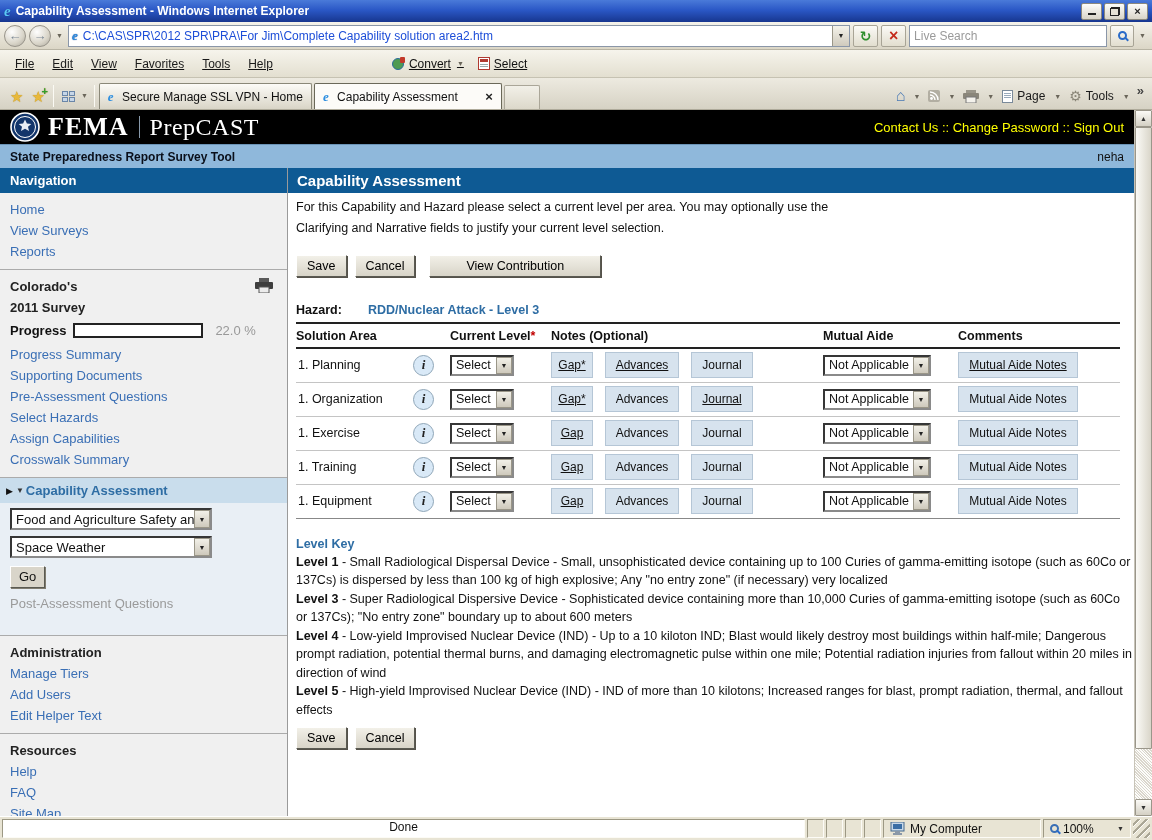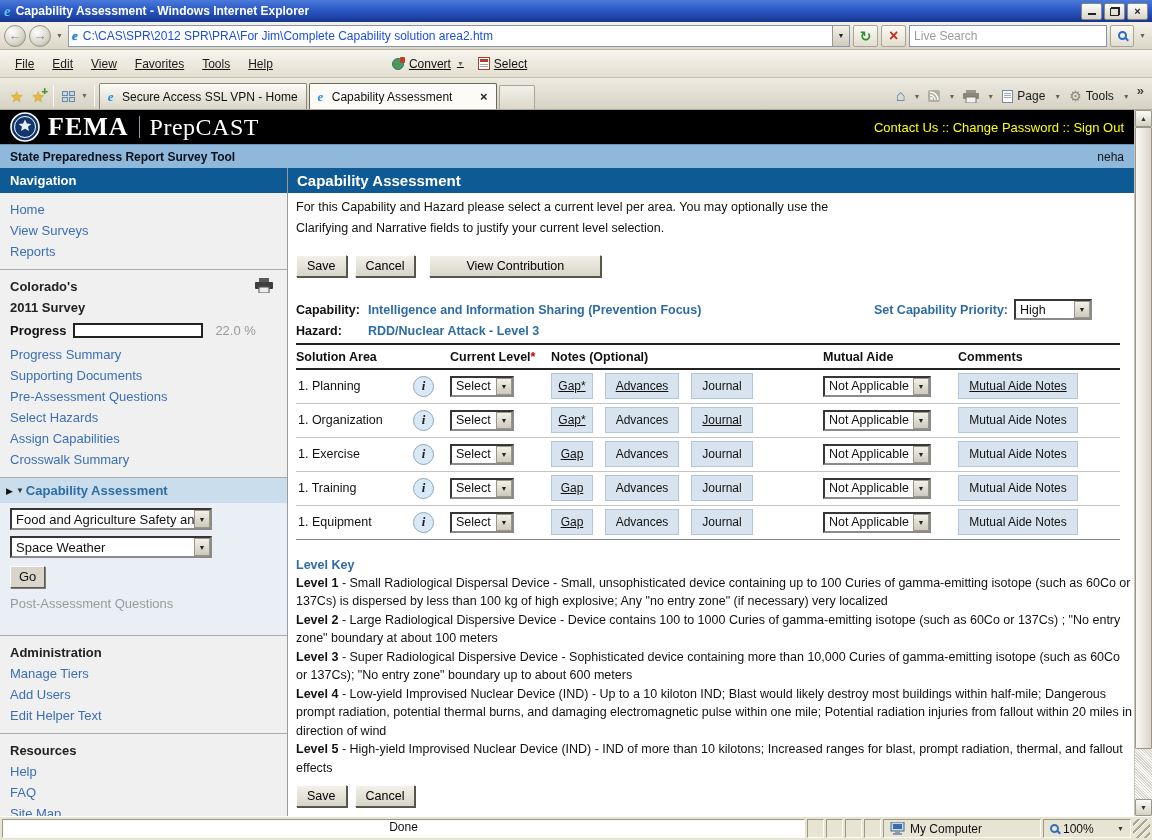--- a/index.html
+++ b/index.html
@@ -273,21 +273,21 @@
           <span></span>
           <span></span>
           <span></span>
           <span></span>
         </span>
       </span>
     <span class="tinycaret" style="align-self:center">▼</span>
     <span class="vsep"></span>
     <span class="tab">
       <span class="ie-e">e</span>&nbsp;
-      <span>Secure Access SSL VPN - Home</span>
+      <span>Secure Manage SSL VPN - Home</span>
     </span>
     <span class="tab active">
       <span class="ie-e">e</span>&nbsp;
       <span>Capability Assessment</span>
       <span class="tabclose">×</span>
     </span>
     <span class="tabstub"></span>
     <div class="tabright">
       <span class="tbicon">
           <span class="homeglyph">⌂</span>
@@ -424,31 +424,20 @@
             <p class="intro">For this Capability and Hazard please select a current level per area. You may optionally use the Clarifying and Narrative fields to justify your current level selection.</p>
 
             <div class="btnrow">
               <button class="xpbtn">Save</button>
               <button class="xpbtn">Cancel</button>
               <button class="xpbtn wide">View Contribution</button>
             </div>
 
             <div class="caprows">
               <div class="caprow">
-                <span class="caplabel">Capability:</span>
-                <a class="capval">Intelligence and Information Sharing (Prevention Focus)</a>
-                <span class="priogroup">
-                  <span class="priolabel">Set Capability Priority:</span>
-                  <span class="msel w74">
-                    <span class="mval">High</span>
-                    <span class="arw">▼</span>
-                  </span>
-                </span>
-              </div>
-              <div class="caprow">
                 <span class="caplabel">Hazard:</span>
                 <a class="capval">RDD/Nuclear Attack - Level 3</a>
               </div>
             </div>
 
             <table class="dtable">
               <colgroup>
                   <col style="width:154px">
                   <col style="width:101px">
                   <col style="width:272px">
@@ -584,21 +573,20 @@
                         <span class="arw">▼</span>
                       </span></td>
                   <td><button class="nb cm">Mutual Aide Notes</button></td>
                 </tr>
               </tbody>
             </table>
 
             <div class="levelkey lk">
               <div class="lktitle">Level Key</div>
               <p><b>Level 1</b> <span>- Small Radiological Dispersal Device - Small, unsophisticated device containing up to 100 Curies of gamma-emitting isotope (such as 60Co or 137Cs) is dispersed by less than 100 kg of high explosive; Any "no entry zone" (if necessary) very localized</span></p>
-              <p><b>Level 2</b> <span>- Large Radiological Dispersive Device - Device contains 100 to 1000 Curies of gamma-emitting isotope (such as 60Co or 137Cs) ; "No entry zone" boundary at about 100 meters</span></p>
               <p><b>Level 3</b> <span>- Super Radiological Dispersive Device - Sophisticated device containing more than 10,000 Curies of gamma-emitting isotope (such as 60Co or 137Cs); "No entry zone" boundary up to about 600 meters</span></p>
               <p><b>Level 4</b> <span>- Low-yield Improvised Nuclear Device (IND) - Up to a 10 kiloton IND; Blast would likely destroy most buildings within half-mile; Dangerous prompt radiation, potential thermal burns, and damaging electromagnetic pulse within one mile; Potential radiation injuries from fallout within 20 miles in direction of wind</span></p>
               <p><b>Level 5</b> <span>- High-yield Improvised Nuclear Device (IND) - IND of more than 10 kilotons; Increased ranges for blast, prompt radiation, thermal, and fallout effects</span></p>
             </div>
 
             <div class="bottomrow">
               <button class="xpbtn">Save</button>
               <button class="xpbtn">Cancel</button>
             </div>
           </div>

